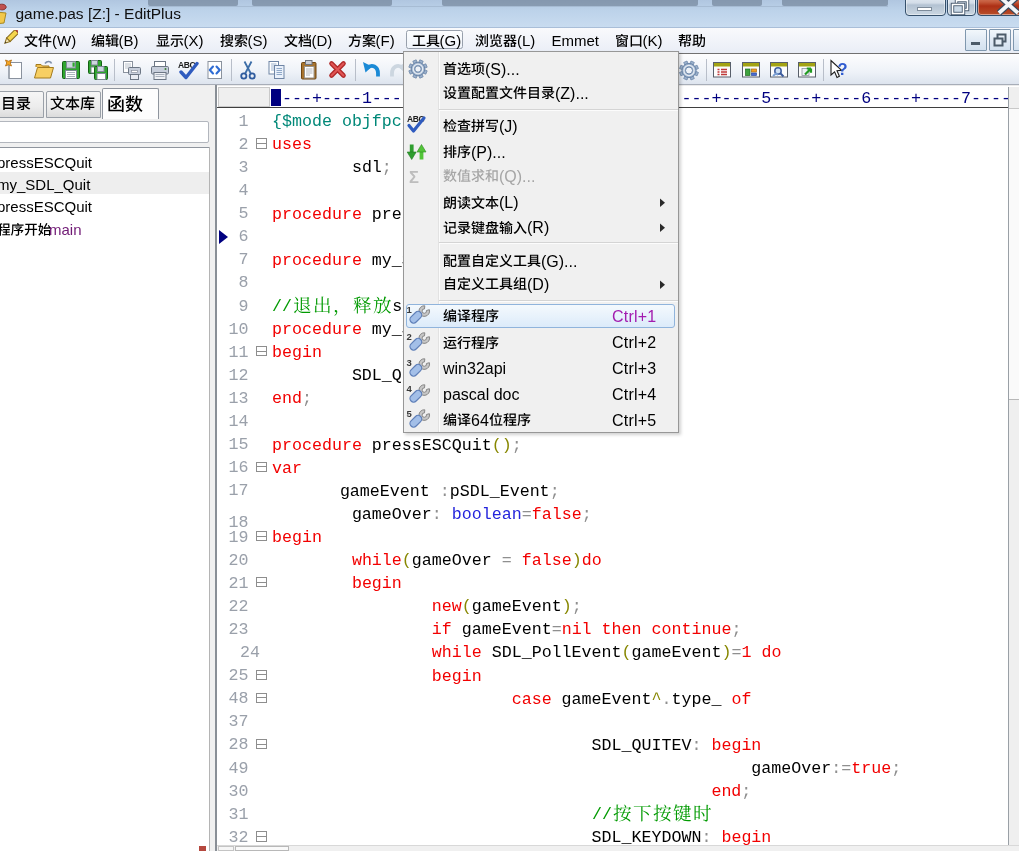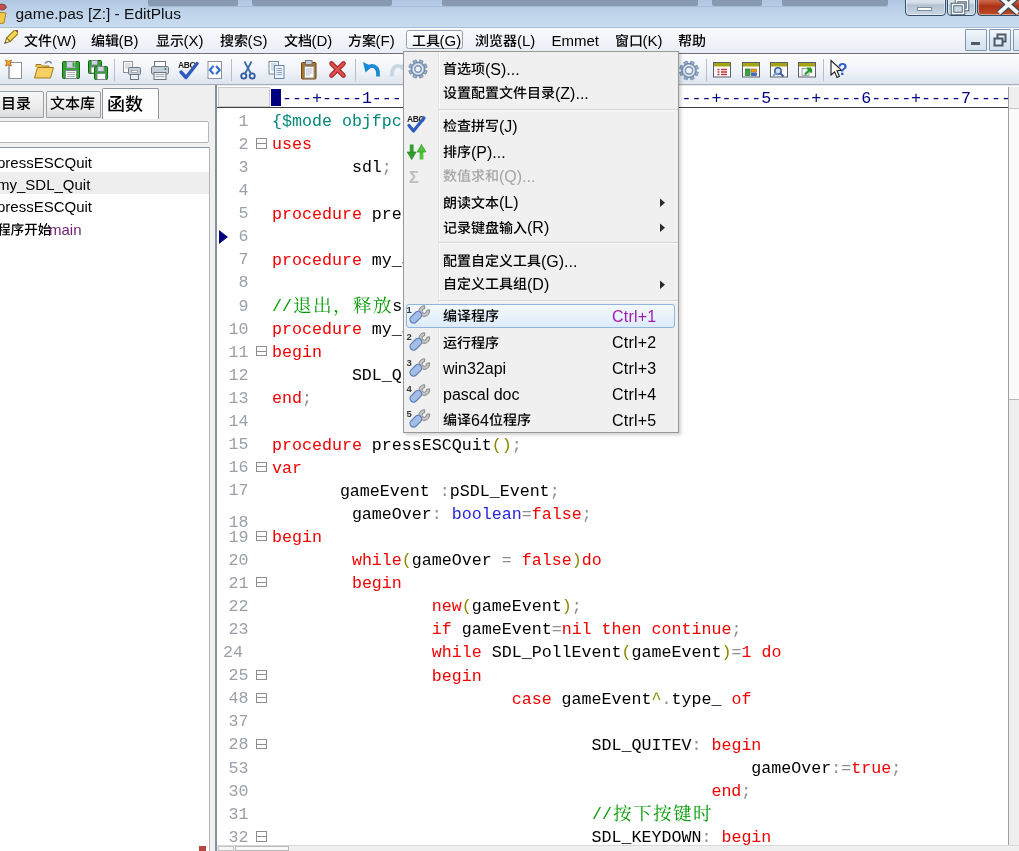--- a/index.html
+++ b/index.html
@@ -413,36 +413,36 @@
 <div class="t" style="left:228.4px;top:548.67px;font:normal 16.65px 'Liberation Mono';line-height:24px;color:#9aa0aa">20</div>
 <div class="cl" style="left:272.0px;top:549.00px"><span style="color:#000000">&nbsp;&nbsp;&nbsp;&nbsp;&nbsp;&nbsp;&nbsp;&nbsp;</span><span style="color:#f20000">while</span><span style="color:#878700">(</span><span style="color:#000000">gameOver&nbsp;</span><span style="color:#8f8f8f">=</span><span style="color:#000000">&nbsp;</span><span style="color:#f20000">false</span><span style="color:#878700">)</span><span style="color:#f20000">do</span></div>
 <div class="t" style="left:228.4px;top:571.77px;font:normal 16.65px 'Liberation Mono';line-height:24px;color:#9aa0aa">21</div>
 <div style="position:absolute;left:256px;top:577.3px;width:11px;height:10.2px;background:#fff;border:1px solid #8e8e8e"></div>
 <div style="position:absolute;left:257px;top:581.9px;width:9px;height:1px;background:#8e8e8e"></div>
 <div class="cl" style="left:272.0px;top:572.10px"><span style="color:#000000">&nbsp;&nbsp;&nbsp;&nbsp;&nbsp;&nbsp;&nbsp;&nbsp;</span><span style="color:#f20000">begin</span></div>
 <div class="t" style="left:228.4px;top:594.87px;font:normal 16.65px 'Liberation Mono';line-height:24px;color:#9aa0aa">22</div>
 <div class="cl" style="left:272.0px;top:595.20px"><span style="color:#000000">&nbsp;&nbsp;&nbsp;&nbsp;&nbsp;&nbsp;&nbsp;&nbsp;&nbsp;&nbsp;&nbsp;&nbsp;&nbsp;&nbsp;&nbsp;&nbsp;</span><span style="color:#f20000">new</span><span style="color:#878700">(</span><span style="color:#000000">gameEvent</span><span style="color:#878700">)</span><span style="color:#8f8f8f">;</span></div>
 <div class="t" style="left:228.4px;top:617.97px;font:normal 16.65px 'Liberation Mono';line-height:24px;color:#9aa0aa">23</div>
 <div class="cl" style="left:272.0px;top:618.30px"><span style="color:#000000">&nbsp;&nbsp;&nbsp;&nbsp;&nbsp;&nbsp;&nbsp;&nbsp;&nbsp;&nbsp;&nbsp;&nbsp;&nbsp;&nbsp;&nbsp;&nbsp;</span><span style="color:#f20000">if</span><span style="color:#000000">&nbsp;gameEvent</span><span style="color:#8f8f8f">=</span><span style="color:#f20000">nil</span><span style="color:#000000">&nbsp;</span><span style="color:#f20000">then</span><span style="color:#000000">&nbsp;</span><span style="color:#f20000">continue</span><span style="color:#8f8f8f">;</span></div>
-<div class="t" style="left:223px;top:641.07px;font:normal 16.65px 'Liberation Mono';line-height:24px;color:#9aa0aa">24</div>
+<div class="t" style="left:240px;top:641.07px;font:normal 16.65px 'Liberation Mono';line-height:24px;color:#9aa0aa">24</div>
 <div class="cl" style="left:272.0px;top:641.40px"><span style="color:#000000">&nbsp;&nbsp;&nbsp;&nbsp;&nbsp;&nbsp;&nbsp;&nbsp;&nbsp;&nbsp;&nbsp;&nbsp;&nbsp;&nbsp;&nbsp;&nbsp;</span><span style="color:#f20000">while</span><span style="color:#000000">&nbsp;SDL_PollEvent</span><span style="color:#878700">(</span><span style="color:#000000">gameEvent</span><span style="color:#878700">)</span><span style="color:#8f8f8f">=</span><span style="color:#f20000">1</span><span style="color:#000000">&nbsp;</span><span style="color:#f20000">do</span></div>
 <div class="t" style="left:228.4px;top:664.17px;font:normal 16.65px 'Liberation Mono';line-height:24px;color:#9aa0aa">25</div>
 <div style="position:absolute;left:256px;top:669.7px;width:11px;height:10.2px;background:#fff;border:1px solid #8e8e8e"></div>
 <div style="position:absolute;left:257px;top:674.3px;width:9px;height:1px;background:#8e8e8e"></div>
 <div class="cl" style="left:272.0px;top:664.50px"><span style="color:#000000">&nbsp;&nbsp;&nbsp;&nbsp;&nbsp;&nbsp;&nbsp;&nbsp;&nbsp;&nbsp;&nbsp;&nbsp;&nbsp;&nbsp;&nbsp;&nbsp;</span><span style="color:#f20000">begin</span></div>
 <div class="t" style="left:228.4px;top:687.27px;font:normal 16.65px 'Liberation Mono';line-height:24px;color:#9aa0aa">48</div>
 <div style="position:absolute;left:256px;top:692.8px;width:11px;height:10.2px;background:#fff;border:1px solid #8e8e8e"></div>
 <div style="position:absolute;left:257px;top:697.4px;width:9px;height:1px;background:#8e8e8e"></div>
 <div class="cl" style="left:272.0px;top:687.60px"><span style="color:#000000">&nbsp;&nbsp;&nbsp;&nbsp;&nbsp;&nbsp;&nbsp;&nbsp;&nbsp;&nbsp;&nbsp;&nbsp;&nbsp;&nbsp;&nbsp;&nbsp;&nbsp;&nbsp;&nbsp;&nbsp;&nbsp;&nbsp;&nbsp;&nbsp;</span><span style="color:#f20000">case</span><span style="color:#000000">&nbsp;gameEvent</span><span style="color:#878700">^</span><span style="color:#8f8f8f">.</span><span style="color:#000000">type_&nbsp;</span><span style="color:#f20000">of</span></div>
 <div class="t" style="left:228.4px;top:710.37px;font:normal 16.65px 'Liberation Mono';line-height:24px;color:#9aa0aa">37</div>
 <div class="t" style="left:228.4px;top:733.47px;font:normal 16.65px 'Liberation Mono';line-height:24px;color:#9aa0aa">28</div>
 <div style="position:absolute;left:256px;top:739.0px;width:11px;height:10.2px;background:#fff;border:1px solid #8e8e8e"></div>
 <div style="position:absolute;left:257px;top:743.6px;width:9px;height:1px;background:#8e8e8e"></div>
 <div class="cl" style="left:272.0px;top:733.80px"><span style="color:#000000">&nbsp;&nbsp;&nbsp;&nbsp;&nbsp;&nbsp;&nbsp;&nbsp;&nbsp;&nbsp;&nbsp;&nbsp;&nbsp;&nbsp;&nbsp;&nbsp;&nbsp;&nbsp;&nbsp;&nbsp;&nbsp;&nbsp;&nbsp;&nbsp;&nbsp;&nbsp;&nbsp;&nbsp;&nbsp;&nbsp;&nbsp;&nbsp;SDL_QUITEV</span><span style="color:#8f8f8f">:</span><span style="color:#000000">&nbsp;</span><span style="color:#f20000">begin</span></div>
-<div class="t" style="left:228.4px;top:756.57px;font:normal 16.65px 'Liberation Mono';line-height:24px;color:#9aa0aa">53</div>
+<div class="t" style="left:228.4px;top:756.57px;font:normal 16.65px 'Liberation Mono';line-height:24px;color:#9aa0aa">49</div>
 <div class="cl" style="left:272.0px;top:756.90px"><span style="color:#000000">&nbsp;&nbsp;&nbsp;&nbsp;&nbsp;&nbsp;&nbsp;&nbsp;&nbsp;&nbsp;&nbsp;&nbsp;&nbsp;&nbsp;&nbsp;&nbsp;&nbsp;&nbsp;&nbsp;&nbsp;&nbsp;&nbsp;&nbsp;&nbsp;&nbsp;&nbsp;&nbsp;&nbsp;&nbsp;&nbsp;&nbsp;&nbsp;&nbsp;&nbsp;&nbsp;&nbsp;&nbsp;&nbsp;&nbsp;&nbsp;&nbsp;&nbsp;&nbsp;&nbsp;&nbsp;&nbsp;&nbsp;&nbsp;gameOver</span><span style="color:#8f8f8f">:=</span><span style="color:#f20000">true</span><span style="color:#8f8f8f">;</span></div>
 <div class="t" style="left:228.4px;top:779.67px;font:normal 16.65px 'Liberation Mono';line-height:24px;color:#9aa0aa">30</div>
 <div class="cl" style="left:272.0px;top:780.00px"><span style="color:#000000">&nbsp;&nbsp;&nbsp;&nbsp;&nbsp;&nbsp;&nbsp;&nbsp;&nbsp;&nbsp;&nbsp;&nbsp;&nbsp;&nbsp;&nbsp;&nbsp;&nbsp;&nbsp;&nbsp;&nbsp;&nbsp;&nbsp;&nbsp;&nbsp;&nbsp;&nbsp;&nbsp;&nbsp;&nbsp;&nbsp;&nbsp;&nbsp;&nbsp;&nbsp;&nbsp;&nbsp;&nbsp;&nbsp;&nbsp;&nbsp;&nbsp;&nbsp;&nbsp;&nbsp;</span><span style="color:#f20000">end</span><span style="color:#8f8f8f">;</span></div>
 <div class="t" style="left:228.4px;top:802.77px;font:normal 16.65px 'Liberation Mono';line-height:24px;color:#9aa0aa">31</div>
 <div class="t" style="left:228.4px;top:825.87px;font:normal 16.65px 'Liberation Mono';line-height:24px;color:#9aa0aa">32</div>
 <div style="position:absolute;left:256px;top:831.4px;width:11px;height:10.2px;background:#fff;border:1px solid #8e8e8e"></div>
 <div style="position:absolute;left:257px;top:836.0px;width:9px;height:1px;background:#8e8e8e"></div>
 <div class="cl" style="left:272.0px;top:826.20px"><span style="color:#000000">&nbsp;&nbsp;&nbsp;&nbsp;&nbsp;&nbsp;&nbsp;&nbsp;&nbsp;&nbsp;&nbsp;&nbsp;&nbsp;&nbsp;&nbsp;&nbsp;&nbsp;&nbsp;&nbsp;&nbsp;&nbsp;&nbsp;&nbsp;&nbsp;&nbsp;&nbsp;&nbsp;&nbsp;&nbsp;&nbsp;&nbsp;&nbsp;SDL_KEYDOWN</span><span style="color:#8f8f8f">:</span><span style="color:#000000">&nbsp;</span><span style="color:#f20000">begin</span></div>
 <div class="cl" style="left:272px;top:294.90px"><span style="color:#009a00">//</span></div>
 <svg style="position:absolute;left:292.8px;top:294.5px;overflow:visible" width="101.0" height="20.1">

